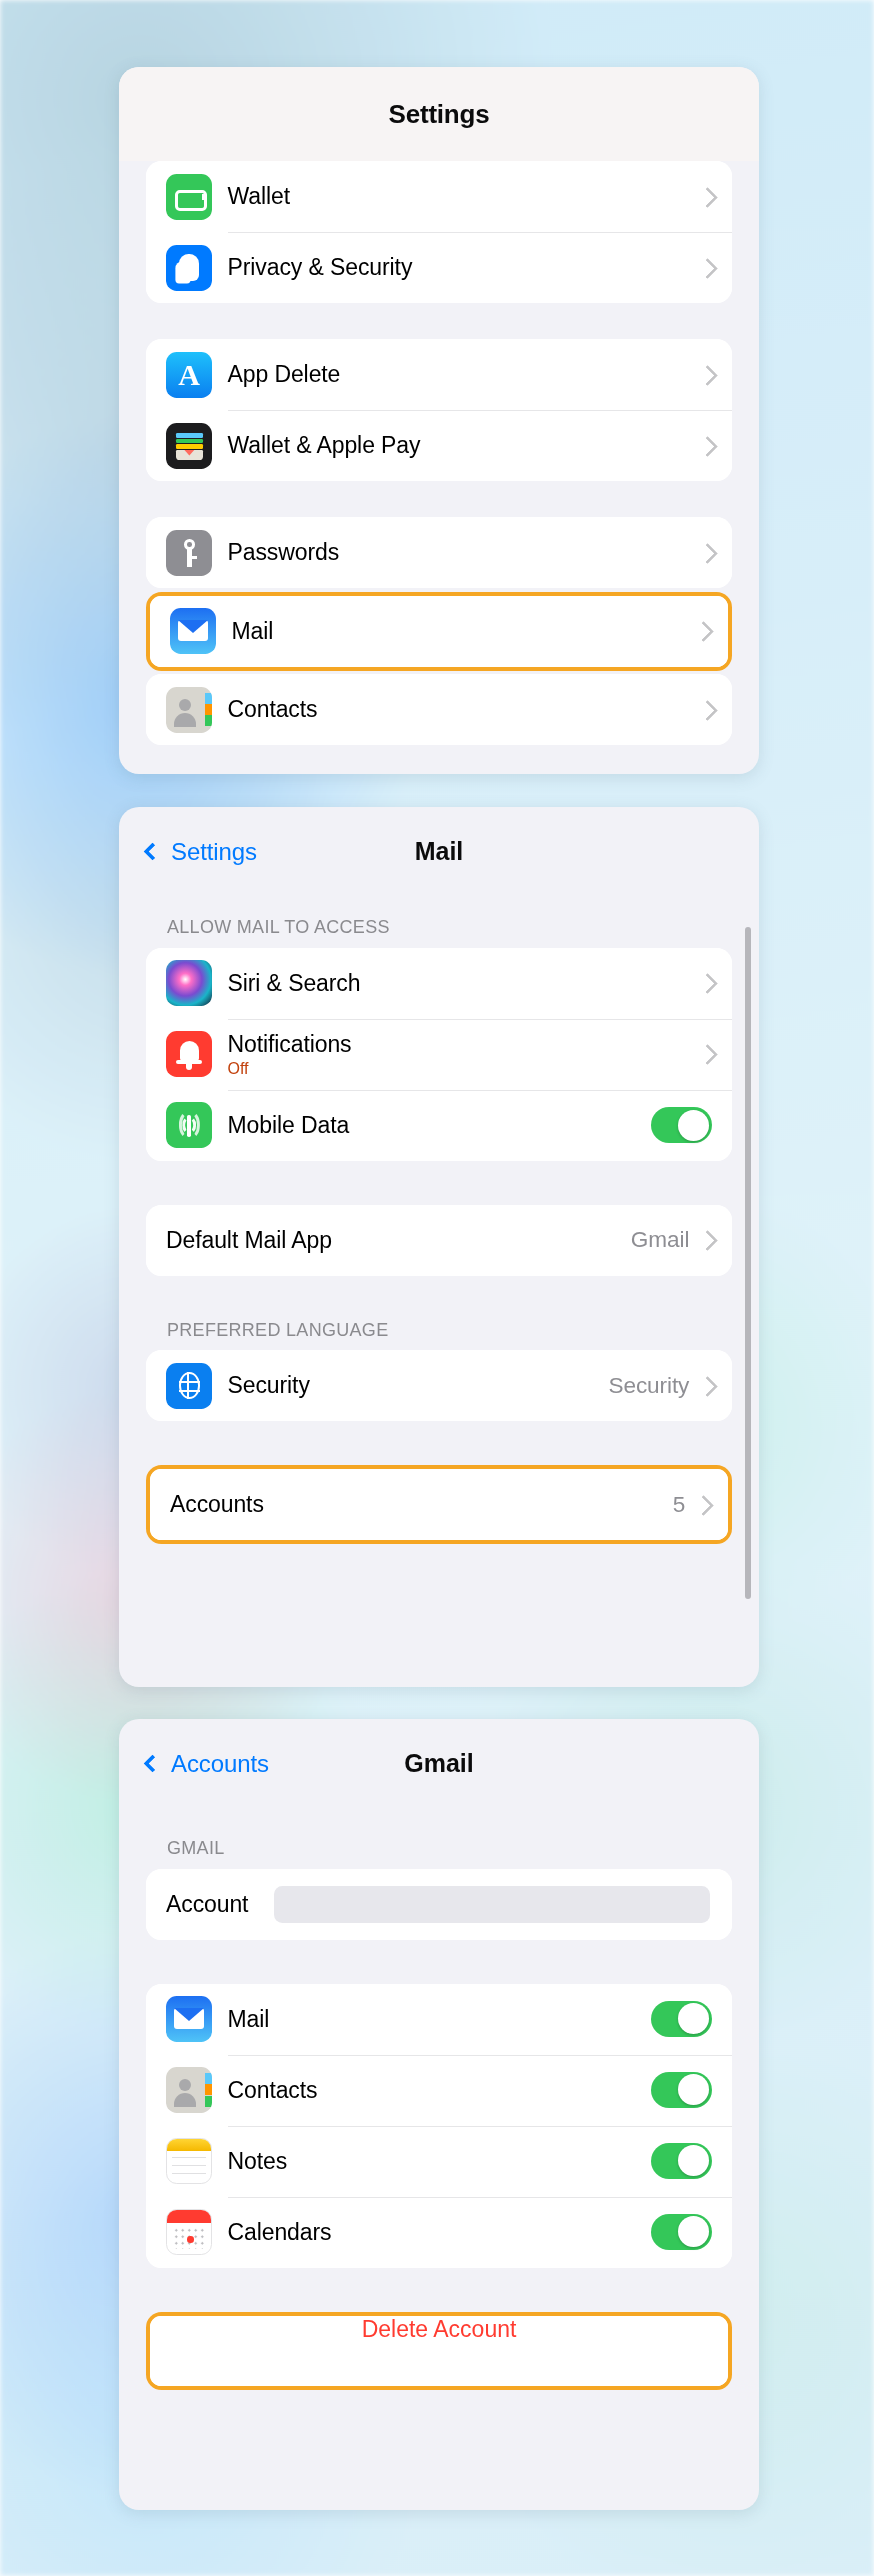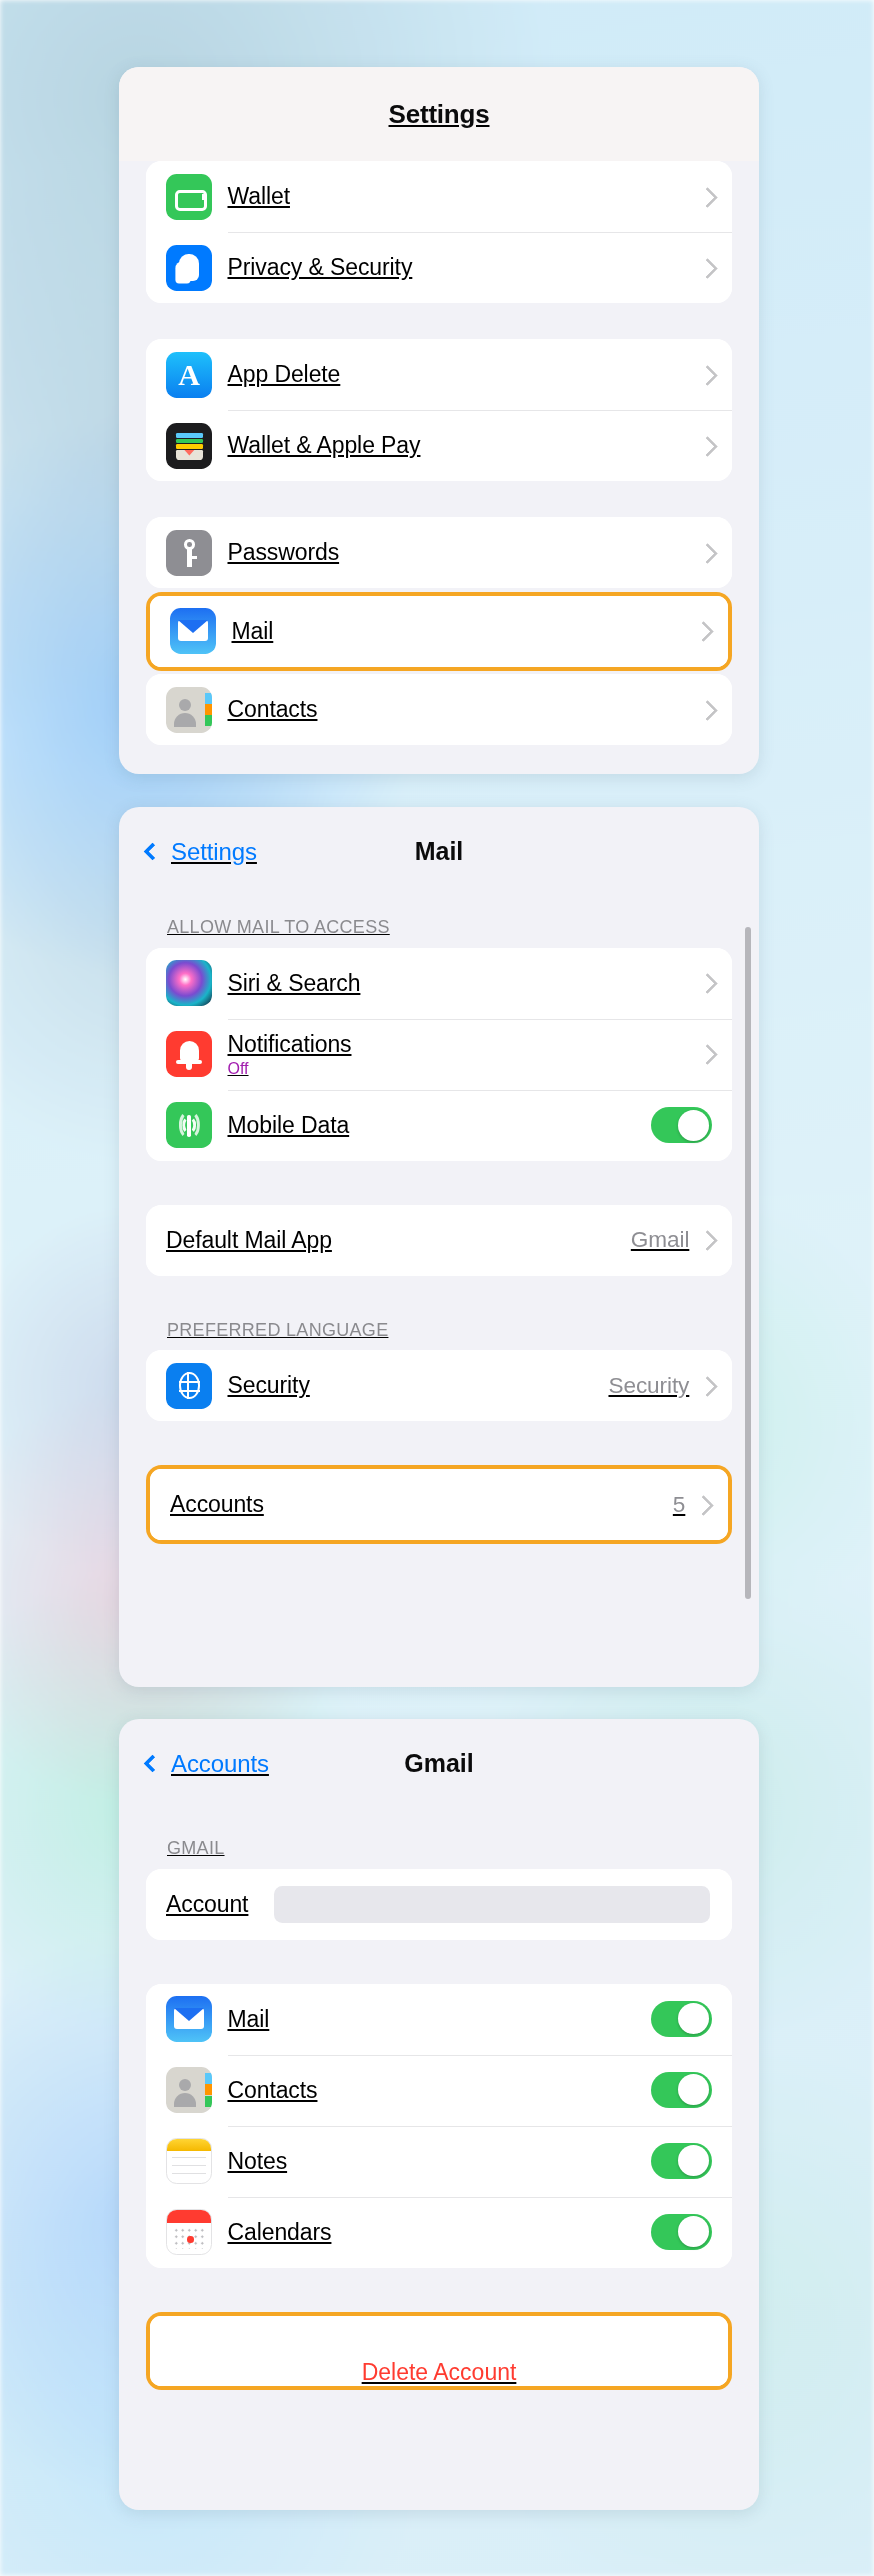--- a/index.html
+++ b/index.html
@@ -40,21 +40,20 @@
 
   
   .panel {
     position: absolute;
     left: 119px;
     width: 640px;
     background: #f2f2f7;
     border-radius: 20px;
     overflow: hidden;
     box-shadow: 0 3.6px 15.5px rgba(80,110,130,.16);
-    text-decoration: underline;
   }
 
   
   #panel-settings { top: 67px; height: 707px; }
   .nav-solid {
     height: 94px;
     background: #f7f4f4;
     display: flex;
     align-items: center;
     justify-content: center;
@@ -93,21 +92,21 @@
     background: #e6e6e8;
   }
   .row .label {
     font-size: 23px;
     color: #000;
     letter-spacing: -0.1px;
     flex: 1;
   }
   .row .sub {
     font-size: 16px;
-    color: #a21caf;
+    color: #c2410c;
     margin-top: 2.4px;
   }
   .row .labelwrap { flex: 1; display: flex; flex-direction: column; justify-content: center; }
   .row .value {
     font-size: 22.6px;
     color: #8e8e93;
     margin-right: 10.7px;
     letter-spacing: -0.1px;
   }
   .chev {
@@ -316,21 +315,21 @@
     flex: 1;
     height: 37px;
     background: #e7e7ec;
     border-radius: 8.3px;
     margin-left: 26px;
     margin-right: 2.4px;
   }
 
   .danger-row {
     display: flex;
-    align-items: flex-end;
+    align-items: flex-start;
     justify-content: center;
     min-height: 70px;
     background: #fff;
     border-radius: 10.7px;
   }
   .danger-row .label {
     color: #ff3b30;
     font-size: 23px;
     flex: 0 0 auto;
   }

